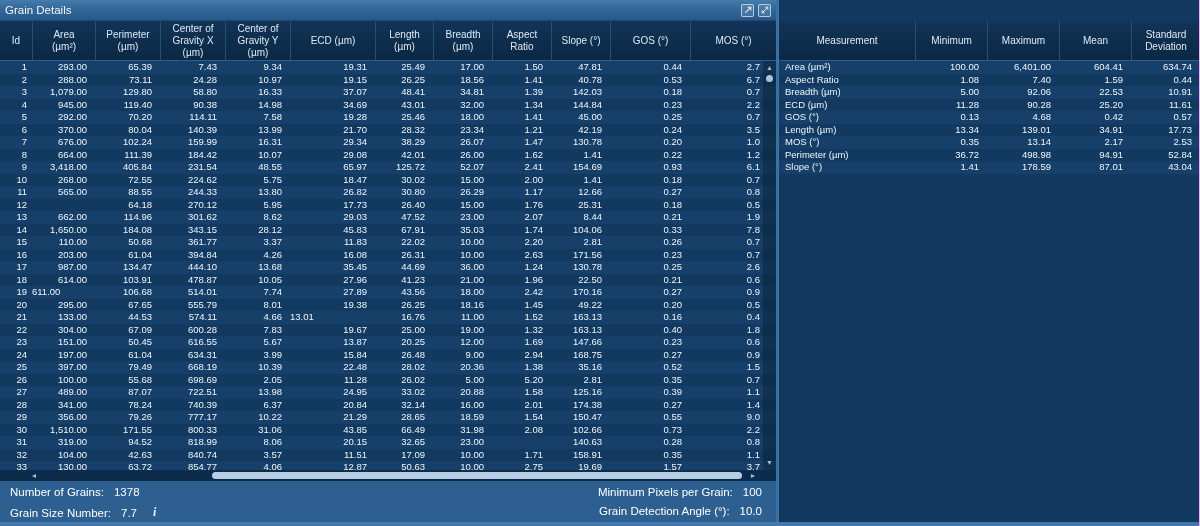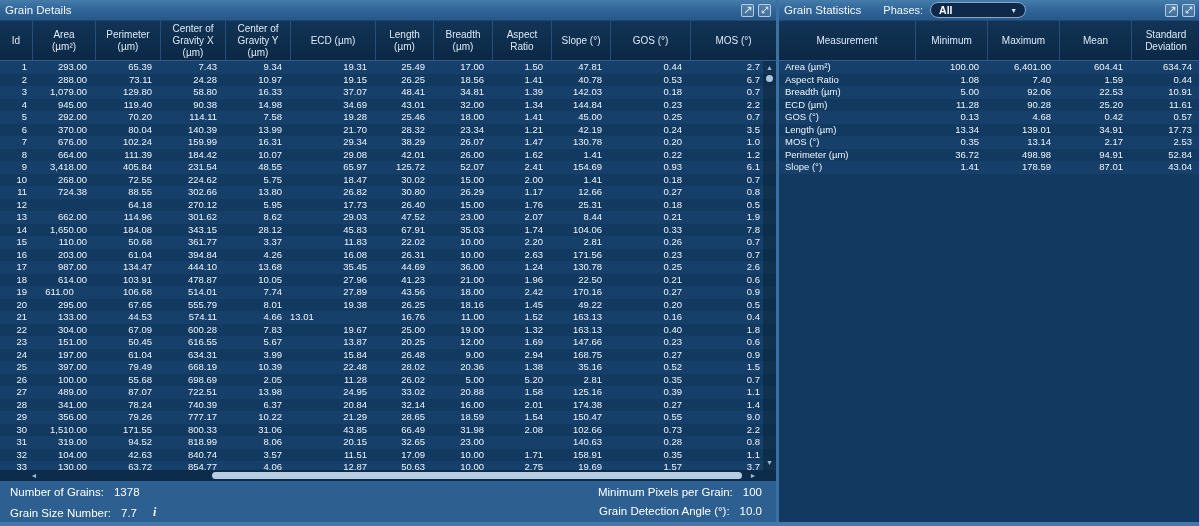--- a/index.html
+++ b/index.html
@@ -258,23 +258,23 @@
           <div class="tcell" style="width: 85px; text-align: right; padding-right: 8px;">18.47</div>
           <div class="tcell" style="width: 58px; text-align: right; padding-right: 8px;">30.02</div>
           <div class="tcell" style="width: 59px; text-align: right; padding-right: 8px;">15.00</div>
           <div class="tcell" style="width: 59px; text-align: right; padding-right: 8px;">2.00</div>
           <div class="tcell" style="width: 59px; text-align: right; padding-right: 8px;">1.41</div>
           <div class="tcell" style="width: 80px; text-align: right; padding-right: 8px;">0.18</div>
           <div class="tcell" style="width: 86px; text-align: right; padding-right: 16px;">0.7</div>
         </div>
         <div class="trow">
           <div class="tcell" style="width: 32px; text-align: right; padding-right: 5px;">11</div>
-          <div class="tcell" style="width: 63px; text-align: right; padding-right: 8px;">724.38</div>
+          <div class="tcell" style="width: 63px; text-align: right; padding-right: 8px;">565.00</div>
           <div class="tcell" style="width: 65px; text-align: right; padding-right: 8px;">88.55</div>
-          <div class="tcell" style="width: 65px; text-align: right; padding-right: 8px;">302.66</div>
+          <div class="tcell" style="width: 65px; text-align: right; padding-right: 8px;">244.33</div>
           <div class="tcell" style="width: 65px; text-align: right; padding-right: 8px;">13.80</div>
           <div class="tcell" style="width: 85px; text-align: right; padding-right: 8px;">26.82</div>
           <div class="tcell" style="width: 58px; text-align: right; padding-right: 8px;">30.80</div>
           <div class="tcell" style="width: 59px; text-align: right; padding-right: 8px;">26.29</div>
           <div class="tcell" style="width: 59px; text-align: right; padding-right: 8px;">1.17</div>
           <div class="tcell" style="width: 59px; text-align: right; padding-right: 8px;">12.66</div>
           <div class="tcell" style="width: 80px; text-align: right; padding-right: 8px;">0.27</div>
           <div class="tcell" style="width: 86px; text-align: right; padding-right: 16px;">0.8</div>
         </div>
         <div class="trow">
@@ -370,21 +370,21 @@
           <div class="tcell" style="width: 85px; text-align: right; padding-right: 8px;">27.96</div>
           <div class="tcell" style="width: 58px; text-align: right; padding-right: 8px;">41.23</div>
           <div class="tcell" style="width: 59px; text-align: right; padding-right: 8px;">21.00</div>
           <div class="tcell" style="width: 59px; text-align: right; padding-right: 8px;">1.96</div>
           <div class="tcell" style="width: 59px; text-align: right; padding-right: 8px;">22.50</div>
           <div class="tcell" style="width: 80px; text-align: right; padding-right: 8px;">0.21</div>
           <div class="tcell" style="width: 86px; text-align: right; padding-right: 16px;">0.6</div>
         </div>
         <div class="trow">
           <div class="tcell" style="width: 32px; text-align: right; padding-right: 5px;">19</div>
-          <div class="tcell" style="width: 63px; text-align: center; padding-right: 8px;">611.00</div>
+          <div class="tcell" style="width: 63px; text-align: left; padding-right: 8px;">611.00</div>
           <div class="tcell" style="width: 65px; text-align: right; padding-right: 8px;">106.68</div>
           <div class="tcell" style="width: 65px; text-align: right; padding-right: 8px;">514.01</div>
           <div class="tcell" style="width: 65px; text-align: right; padding-right: 8px;">7.74</div>
           <div class="tcell" style="width: 85px; text-align: right; padding-right: 8px;">27.89</div>
           <div class="tcell" style="width: 58px; text-align: right; padding-right: 8px;">43.56</div>
           <div class="tcell" style="width: 59px; text-align: right; padding-right: 8px;">18.00</div>
           <div class="tcell" style="width: 59px; text-align: right; padding-right: 8px;">2.42</div>
           <div class="tcell" style="width: 59px; text-align: right; padding-right: 8px;">170.16</div>
           <div class="tcell" style="width: 80px; text-align: right; padding-right: 8px;">0.27</div>
           <div class="tcell" style="width: 86px; text-align: right; padding-right: 16px;">0.9</div>
@@ -616,39 +616,20 @@
       <div class="fline fr2">
         <span>Grain Detection Angle (°):</span>
         <span class="val">10.0</span>
       </div>
     </div>
   </section>
 
   <div class="divider"></div>
 
   <section class="panel right">
-    <div class="titlebar">
-      <span>Grain Statistics</span>
-      <span class="phases-label">Phases:</span>
-      <span class="dropdown">
-        <span>All</span>
-        <span class="chev">▼</span>
-      </span>
-      <span class="spacer"></span>
-      <span class="winbtn">
-        <svg width="8" height="8" viewBox="0 0 10 10">
-            <path d="M1.5 8.5 L8 2 M4.5 1.5 H8.5 V5.5" stroke="#e6f0f9" stroke-width="1.3" fill="none"></path>
-          </svg>
-      </span>
-      <span class="winbtn">
-        <svg width="8" height="8" viewBox="0 0 10 10">
-            <path d="M1.5 8.5 L8.5 1.5 M5.5 1.5 H8.5 V4.5 M4.5 8.5 H1.5 V5.5" stroke="#e6f0f9" stroke-width="1.2" fill="none"></path>
-          </svg>
-      </span>
-    </div>
 
     <div class="thead" id="right-head">
         <div class="hcell" style="width: 136px;">
           <span>Measurement</span>
         </div>
         <div class="hcell" style="width: 72px;">
           <span>Minimum</span>
         </div>
         <div class="hcell" style="width: 72px;">
           <span>Maximum</span>

